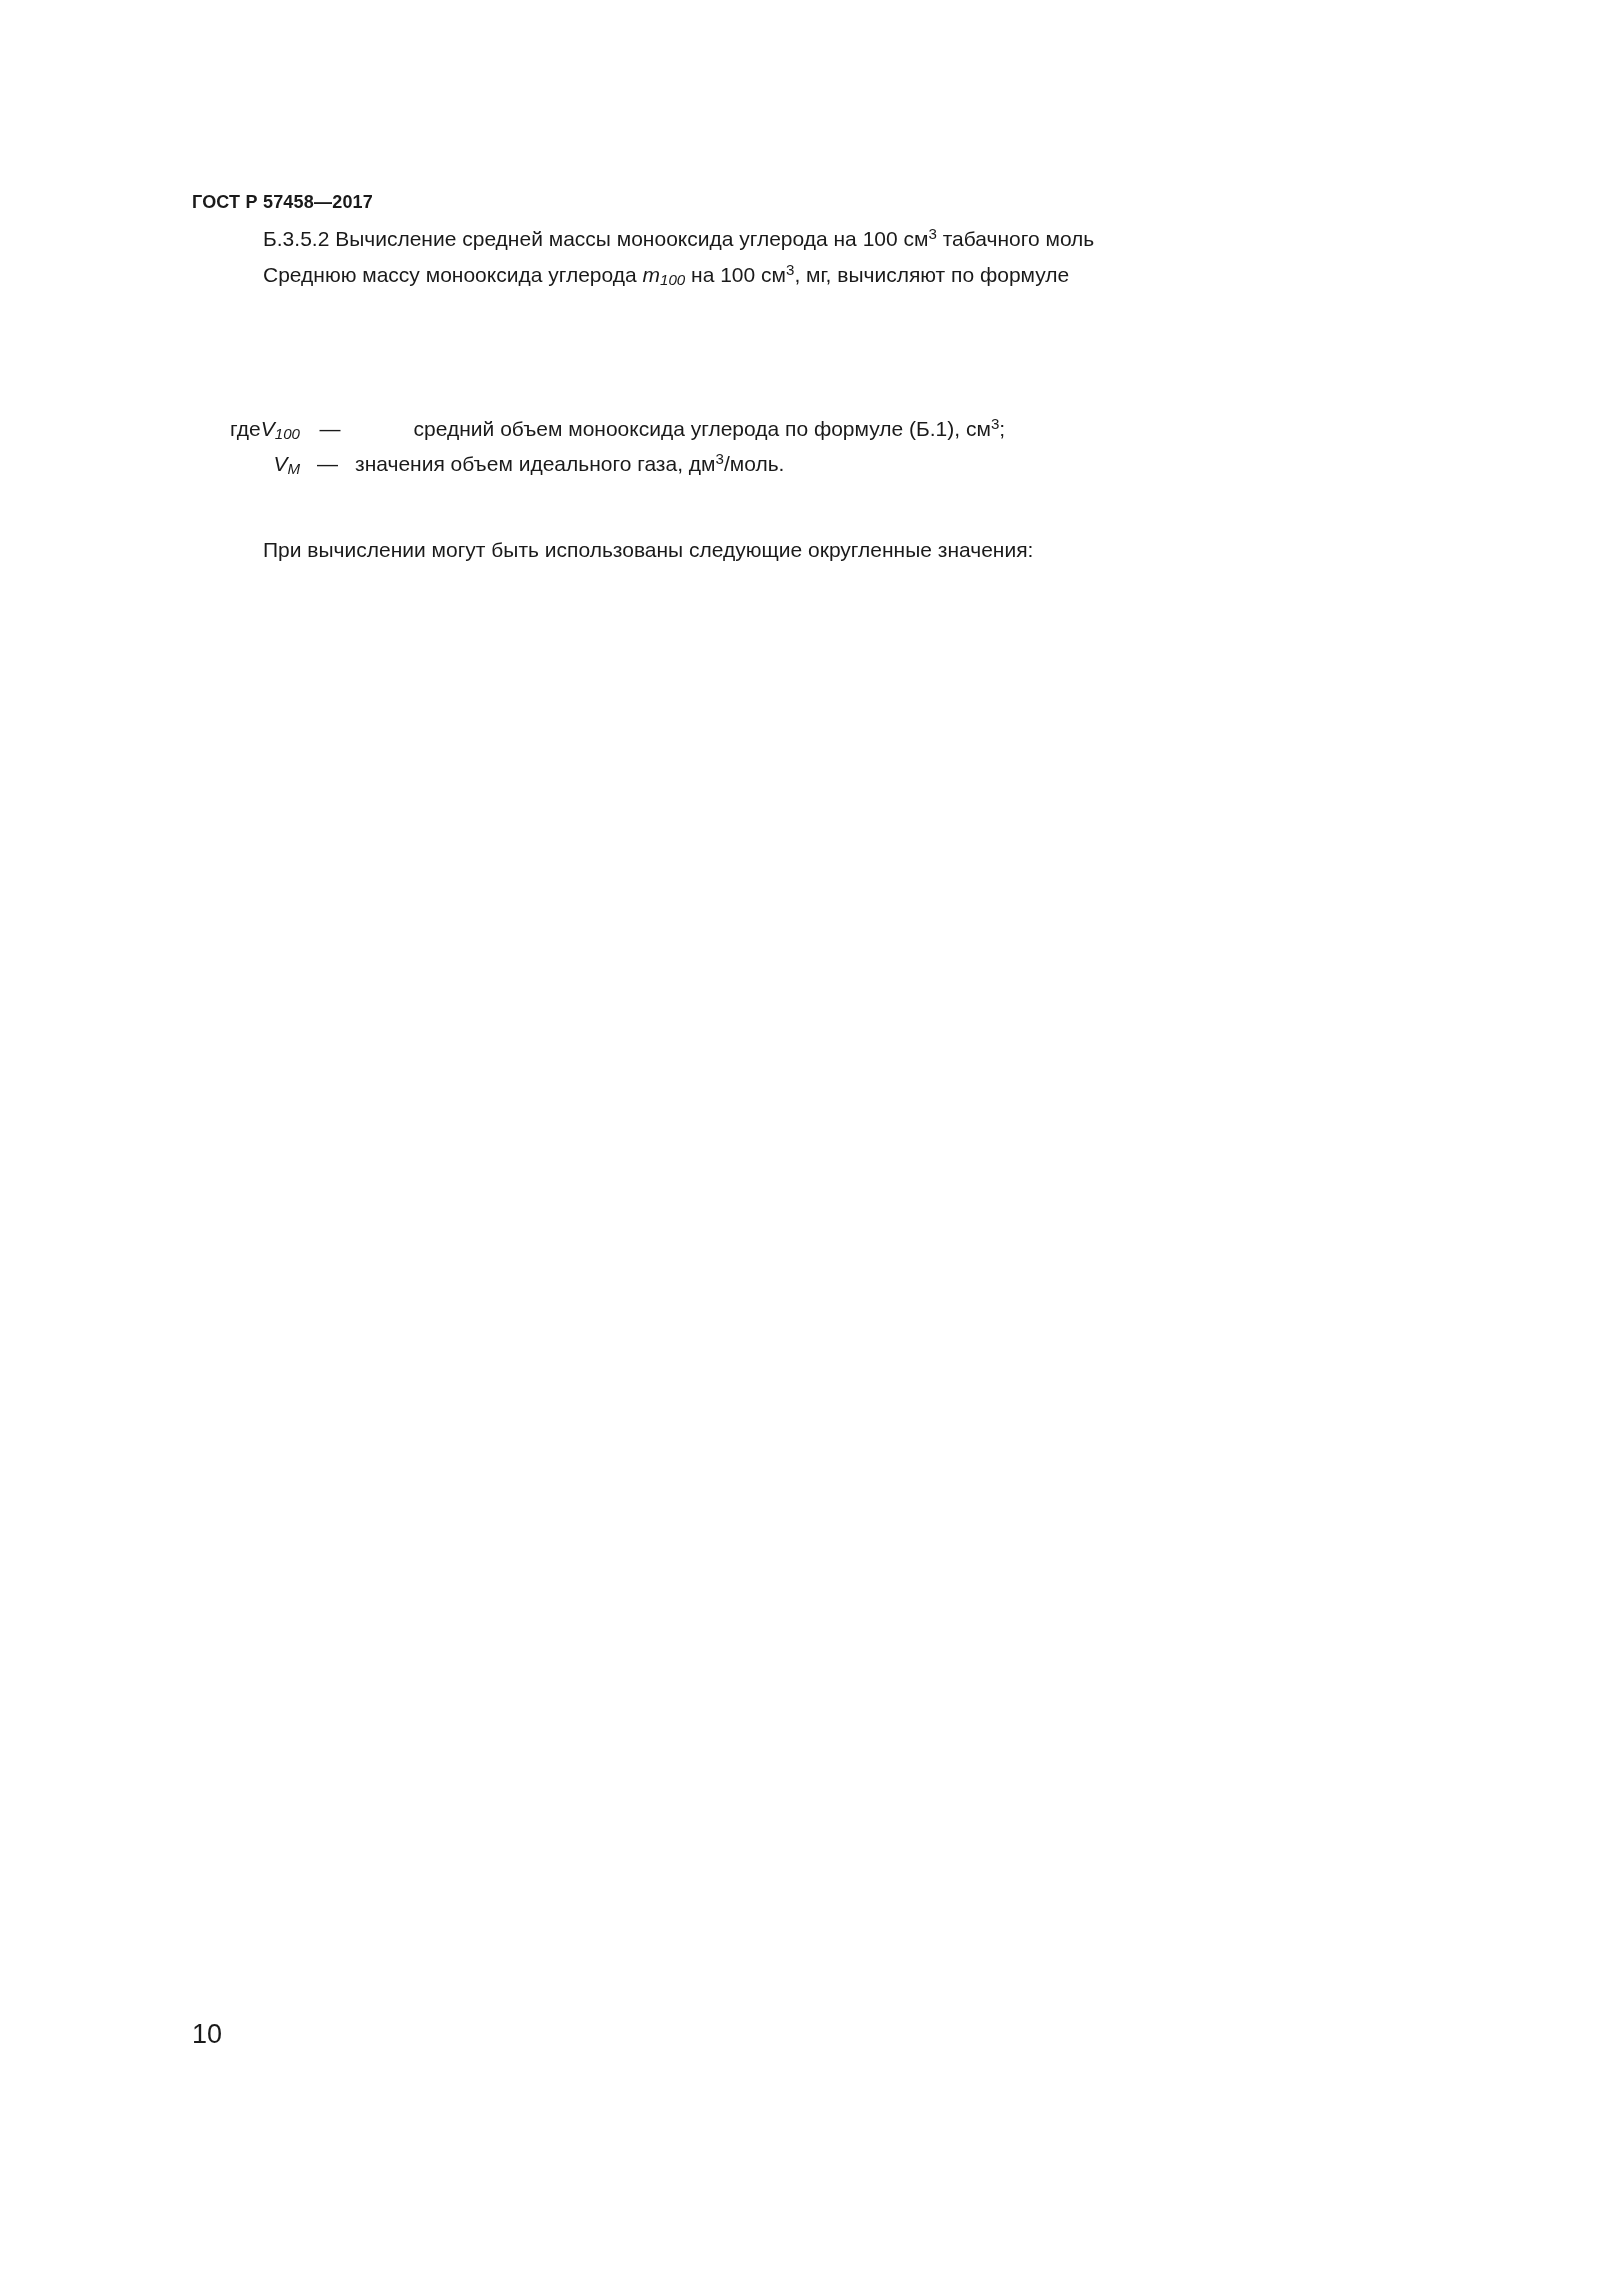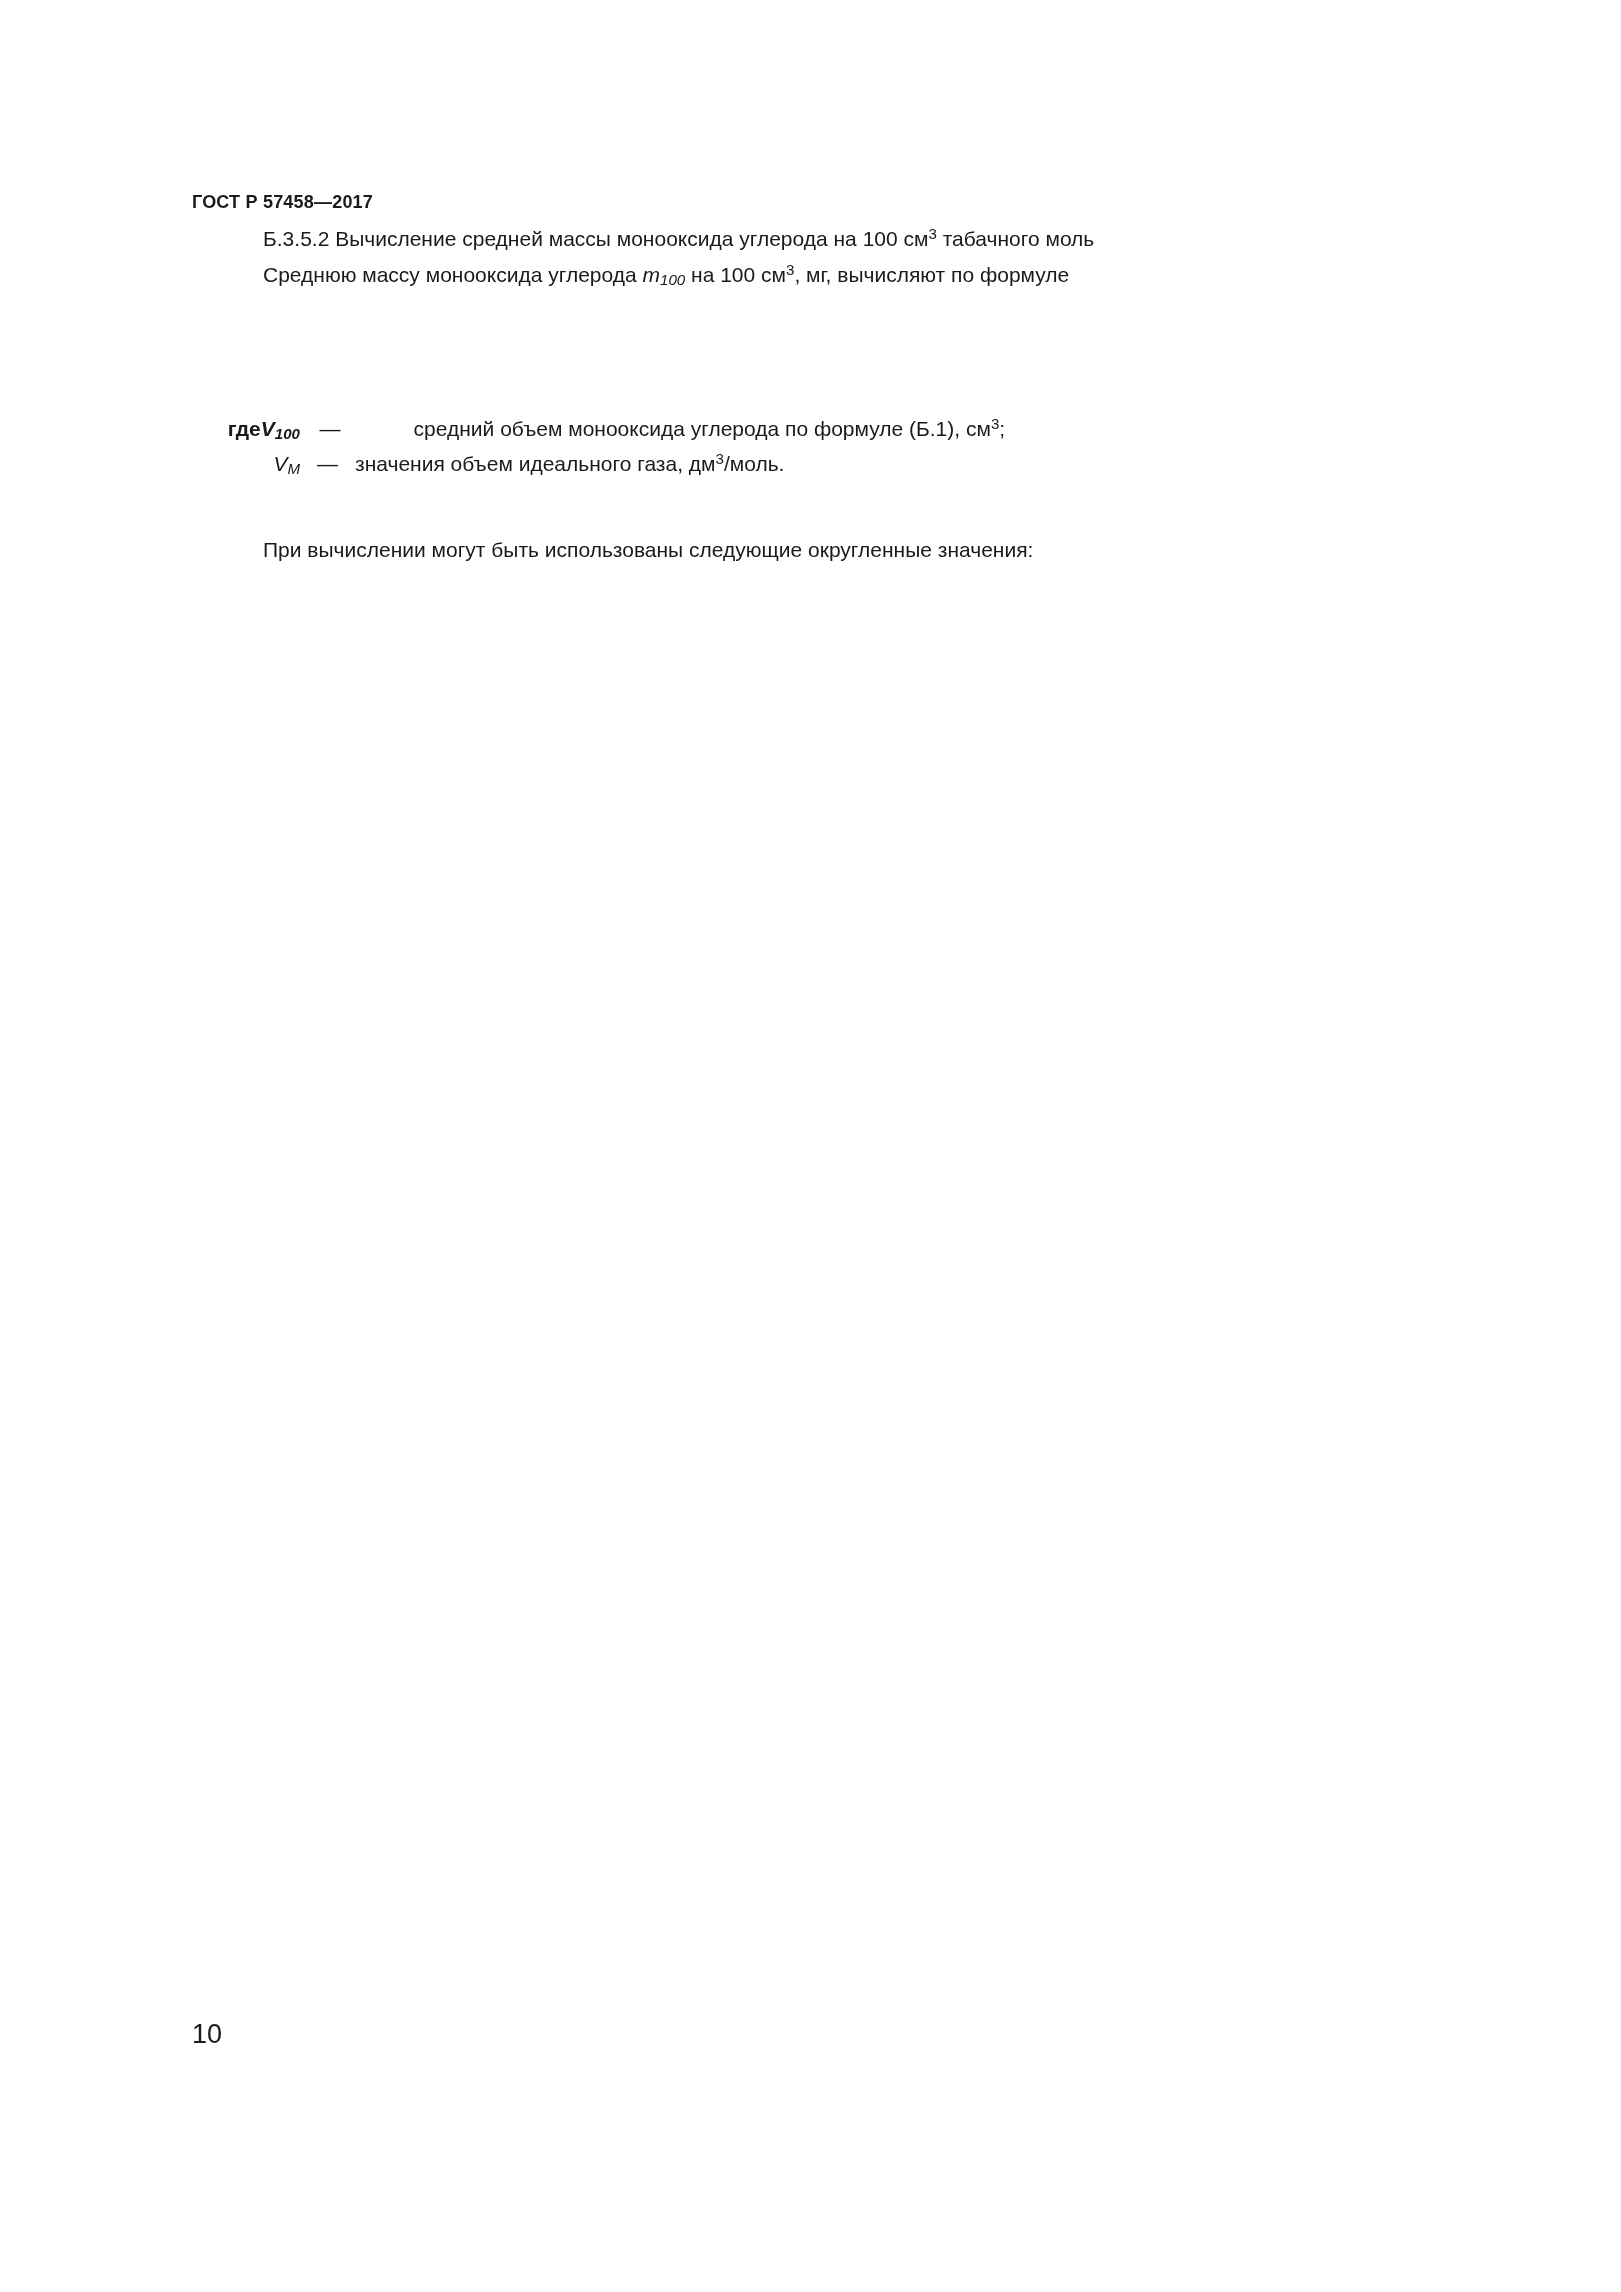--- a/index.html
+++ b/index.html
@@ -78,21 +78,21 @@
   }
   .where-line {
     display: block;
     line-height: 1.62;
     white-space: nowrap;
   }
   .wl-label {
     display: inline-block;
     text-align: right;
   }
-  .w1 .wl-label { width: 118px; font-weight: bold; }
+  .w1 .wl-label { width: 118px; }
   .w2 .wl-label { width: 118px; }
   .w3 .wl-label { width: 118px; }
   .dash {
     display: inline-block;
     width: 55px;
     text-align: center;
   }
   .w1 .dash { width: 94px; text-align: left; padding-left: 19.6px;}
 
   .p3 {

